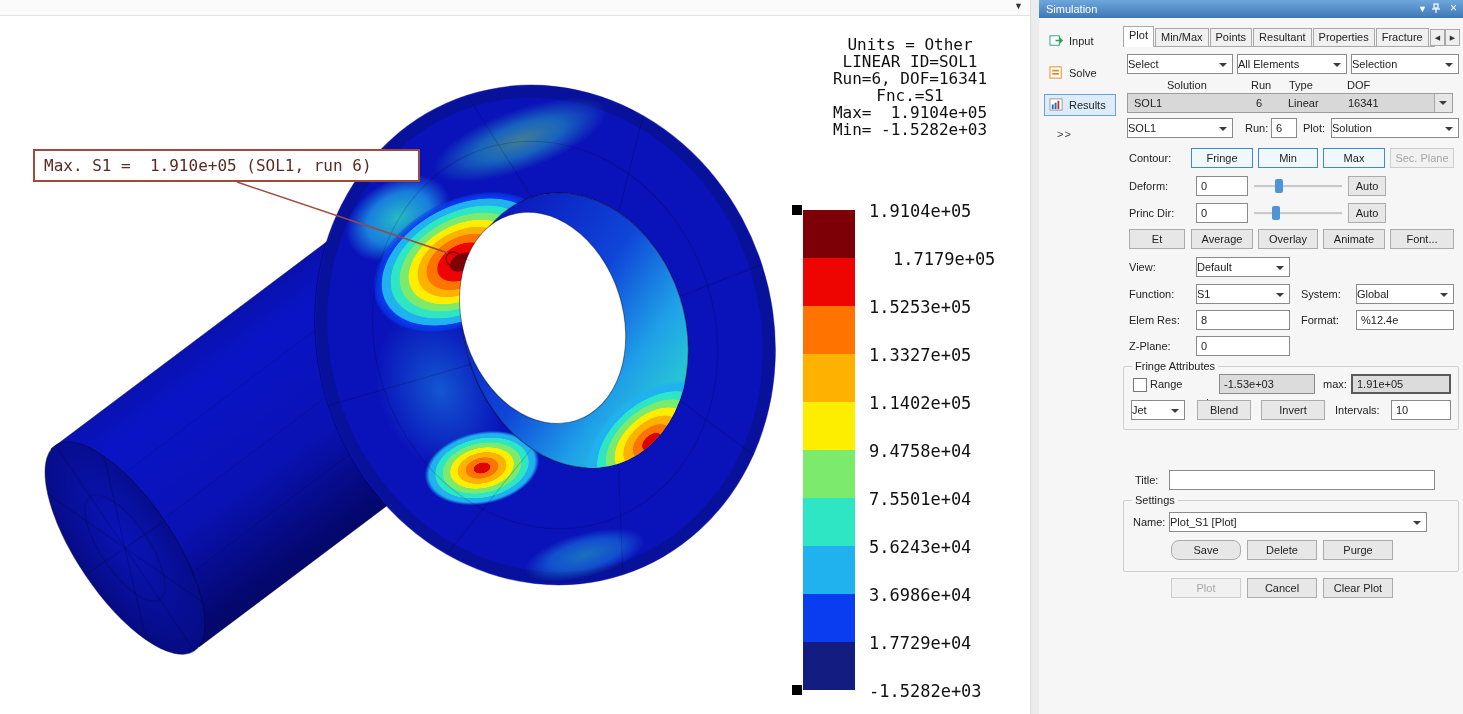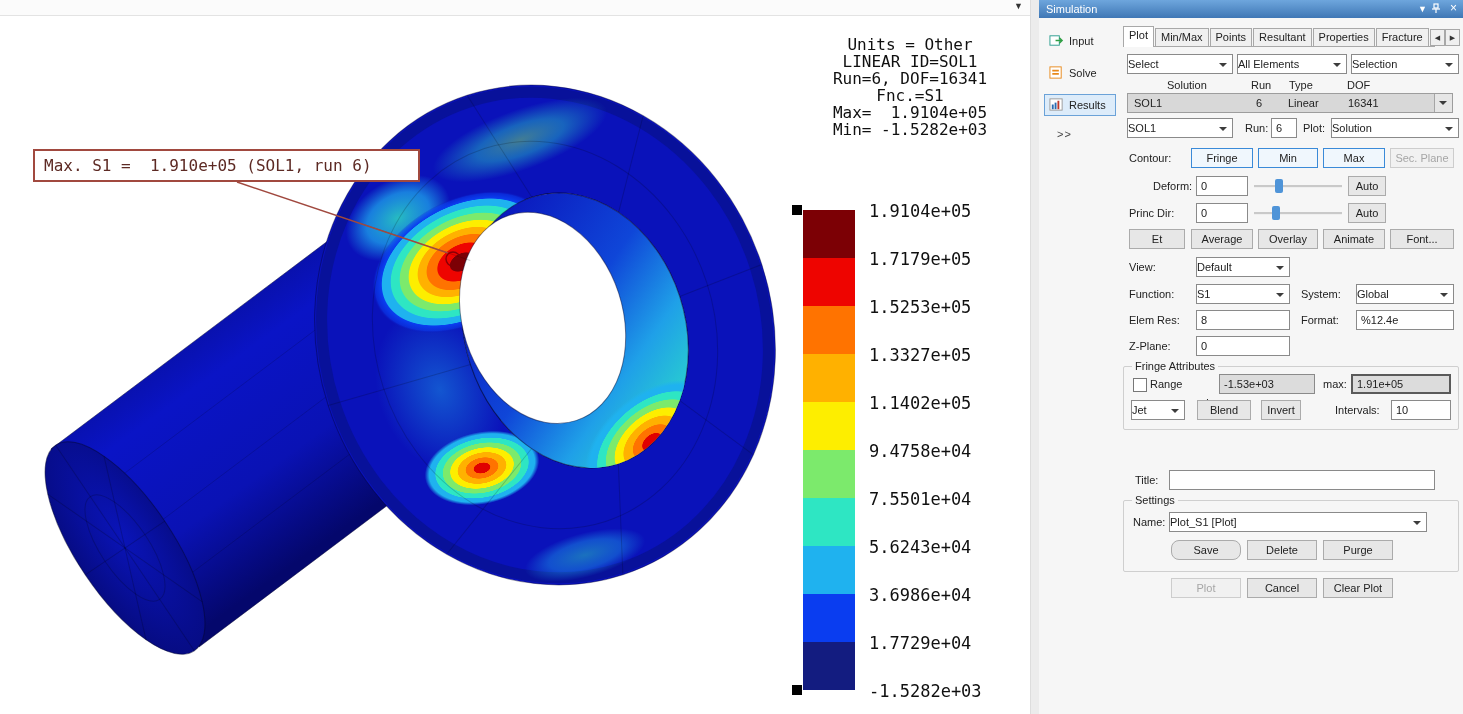--- a/index.html
+++ b/index.html
@@ -230,21 +230,21 @@
       <div class="legend-band" style="background: rgb(124, 234, 108);"></div>
       <div class="legend-band" style="background: rgb(46, 230, 195);"></div>
       <div class="legend-band" style="background: rgb(31, 178, 239);"></div>
       <div class="legend-band" style="background: rgb(10, 61, 240);"></div>
       <div class="legend-band" style="background: rgb(19, 28, 128);"></div>
     </div>
   <div class="legend-marker" style="left:792px;top:205px;"></div>
   <div class="legend-marker" style="left:792px;top:685px;"></div>
   <div class="legend-labels mono">
       <div class="legend-label" style="top: -9px;">1.9104e+05</div>
-      <div class="legend-label" style="top: 39px;">1.7179e+05</div>
+      <div class="legend-label" style="top: 39px; margin-left: 24px;">1.7179e+05</div>
       <div class="legend-label" style="top: 87px;">1.5253e+05</div>
       <div class="legend-label" style="top: 135px;">1.3327e+05</div>
       <div class="legend-label" style="top: 183px;">1.1402e+05</div>
       <div class="legend-label" style="top: 231px;">9.4758e+04</div>
       <div class="legend-label" style="top: 279px;">7.5501e+04</div>
       <div class="legend-label" style="top: 327px;">5.6243e+04</div>
       <div class="legend-label" style="top: 375px;">3.6986e+04</div>
       <div class="legend-label" style="top: 423px;">1.7729e+04</div>
       <div class="legend-label" style="top: 471px;">-1.5282e+03</div>
     </div>
@@ -335,21 +335,21 @@
   <div class="input" style="left:232px;top:118px;width:26px;">6</div>
   <div class="lbl" style="left:264px;top:118px;">Plot:</div>
   <div class="combo" style="left:292px;top:118px;width:128px;">Solution</div>
 
   <div class="lbl" style="left:90px;top:148px;">Contour:</div>
   <div class="btn toggled" style="left:152px;top:148px;width:62px;">Fringe</div>
   <div class="btn toggled" style="left:219px;top:148px;width:60px;">Min</div>
   <div class="btn toggled" style="left:284px;top:148px;width:62px;">Max</div>
   <div class="btn disabled" style="left:351px;top:148px;width:64px;">Sec. Plane</div>
 
-  <div class="lbl" style="left:90px;top:176px;margin-left:24px;">Deform:</div>
+  <div class="lbl" style="left:90px;top:176px;">Deform:</div>
   <div class="input" style="left:157px;top:176px;width:52px;">0</div>
   <div class="slider" style="left:215px;top:176px;width:88px;">
     <div class="track"></div>
     <div class="handle" style="left:24%;"></div>
   </div>
   <div class="btn" style="left:309px;top:176px;width:38px;">Auto</div>
 
   <div class="lbl" style="left:90px;top:203px;">Princ Dir:</div>
   <div class="input" style="left:157px;top:203px;width:52px;">0</div>
   <div class="slider" style="left:215px;top:203px;width:88px;">
@@ -384,21 +384,21 @@
     <div class="group-label">Fringe Attributes</div>
   </div>
   <div class="checkbox" style="left:94px;top:378px;"></div>
   <div class="lbl" style="left:111px;top:374px;">Range</div>
   <div class="lbl" style="left:158px;top:374px;margin-top:19px;">min:</div>
   <div class="input sel" style="left:180px;top:374px;width:96px;">-1.53e+03</div>
   <div class="lbl" style="left:284px;top:374px;">max:</div>
   <div class="input focus" style="left:312px;top:374px;width:100px;">1.91e+05</div>
   <div class="combo" style="left:92px;top:400px;width:54px;">Jet</div>
   <div class="btn" style="left:158px;top:400px;width:54px;">Blend</div>
-  <div class="btn" style="left:222px;top:400px;width:40px;">Invert</div>
+  <div class="btn" style="left:222px;top:400px;width:64px;">Invert</div>
   <div class="lbl" style="left:296px;top:400px;">Intervals:</div>
   <div class="input" style="left:352px;top:400px;width:60px;">10</div>
 
   <div class="lbl" style="left:96px;top:470px;">Title:</div>
   <div class="input" style="left:130px;top:470px;width:266px;"></div>
 
   <div class="groupbox" style="left:84px;top:500px;width:334px;height:70px;">
     <div class="group-label">Settings</div>
   </div>
   <div class="lbl" style="left:94px;top:512px;">Name:</div>

